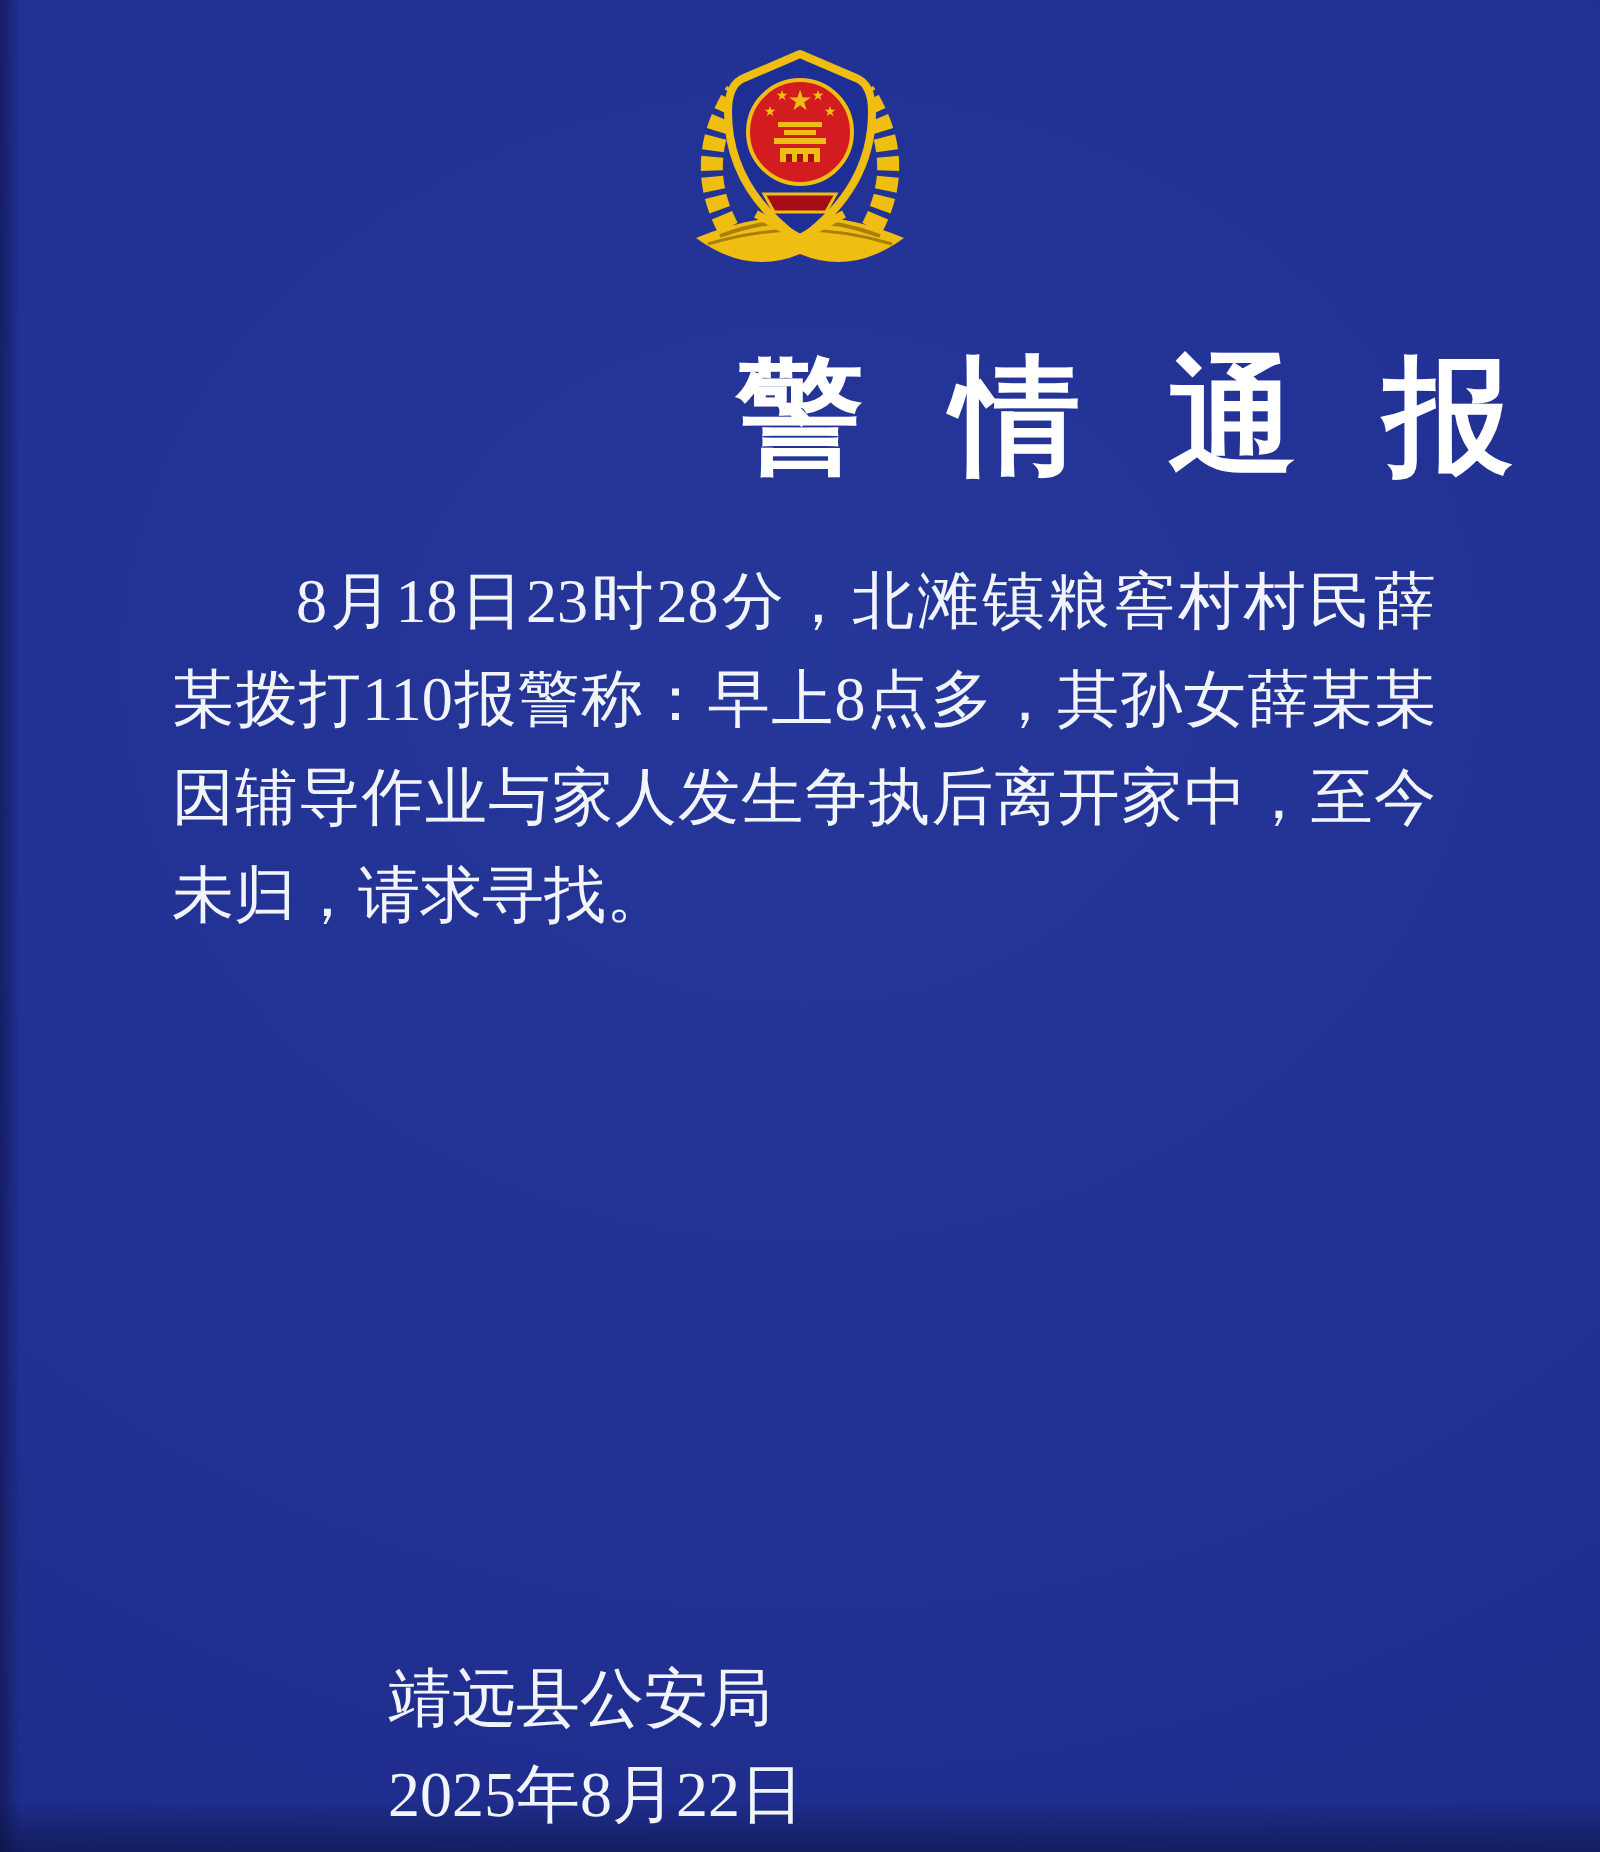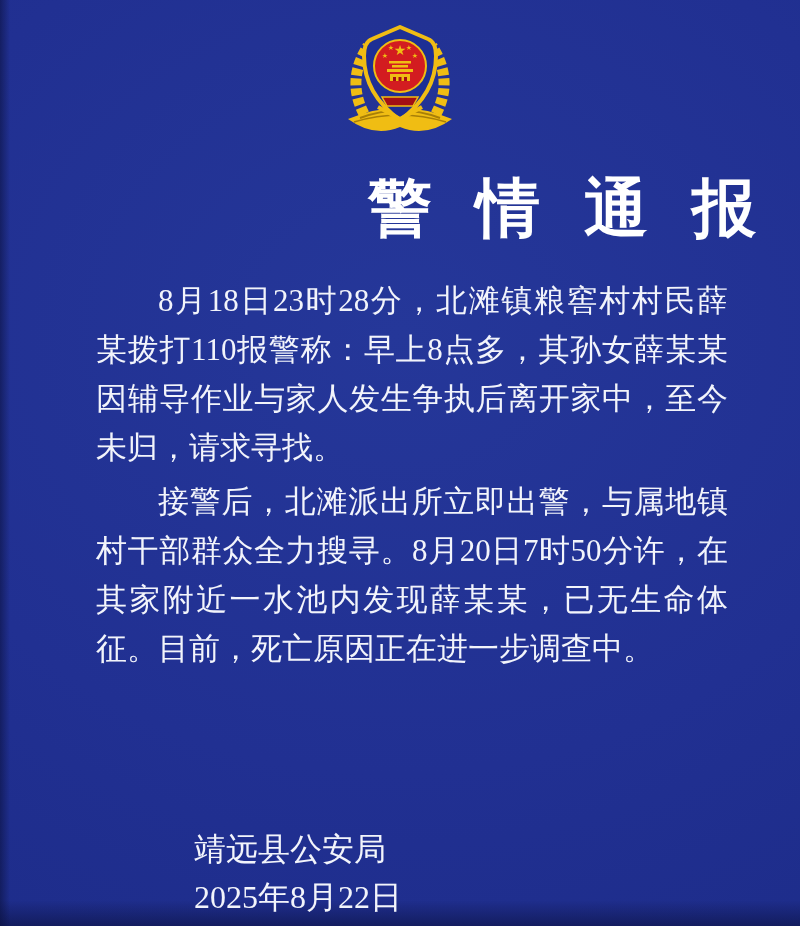--- a/index.html
+++ b/index.html
@@ -34,21 +34,21 @@
     font-weight: 700;
     line-height: 1.1;
     letter-spacing: 44px;
     padding-left: 44px;
     box-sizing: border-box;
     white-space: nowrap;
   }
   .content {
     position: absolute;
     top: 276px;
-    left: 96px;
+    left: 86px;
     width: 632px;
     color: var(--text, #f2f4fb);
     font-size: 31px;
     line-height: 49px;
     text-align: justify;
   }
   .content p {
     margin: 0;
     text-indent: 62px;
   }
@@ -99,21 +99,20 @@
 
     <path d="M44,75 h36 l-5,9 h-26 Z" style="fill:var(--badge-red-dark,#a30f14);stroke:var(--badge-gold,#f0bd13)" stroke-width="1.5"></path>
 
     <path d="M40,85 L62,97 L84,85" style="stroke:var(--badge-gold,#f0bd13)" stroke-width="4" fill="none"></path>
   </svg>
 
   <div class="title">警情通报</div>
 
   <div class="content">
     <p>8月18日23时28分，北滩镇粮窖村村民薛某拨打110报警称：早上8点多，其孙女薛某某因辅导作业与家人发生争执后离开家中，至今未归，请求寻找。</p>
-    <p>接警后，北滩派出所立即出警，与属地镇村干部群众全力搜寻。8月20日7时50分许，在其家附近一水池内发现薛某某，已无生命体征。目前，死亡原因正在进一步调查中。</p>
   </div>
 
   <div class="sign-block">
     <div>靖远县公安局</div>
     <div>2025年8月22日</div>
   </div>
 
 </div>
 
 </body></html>

